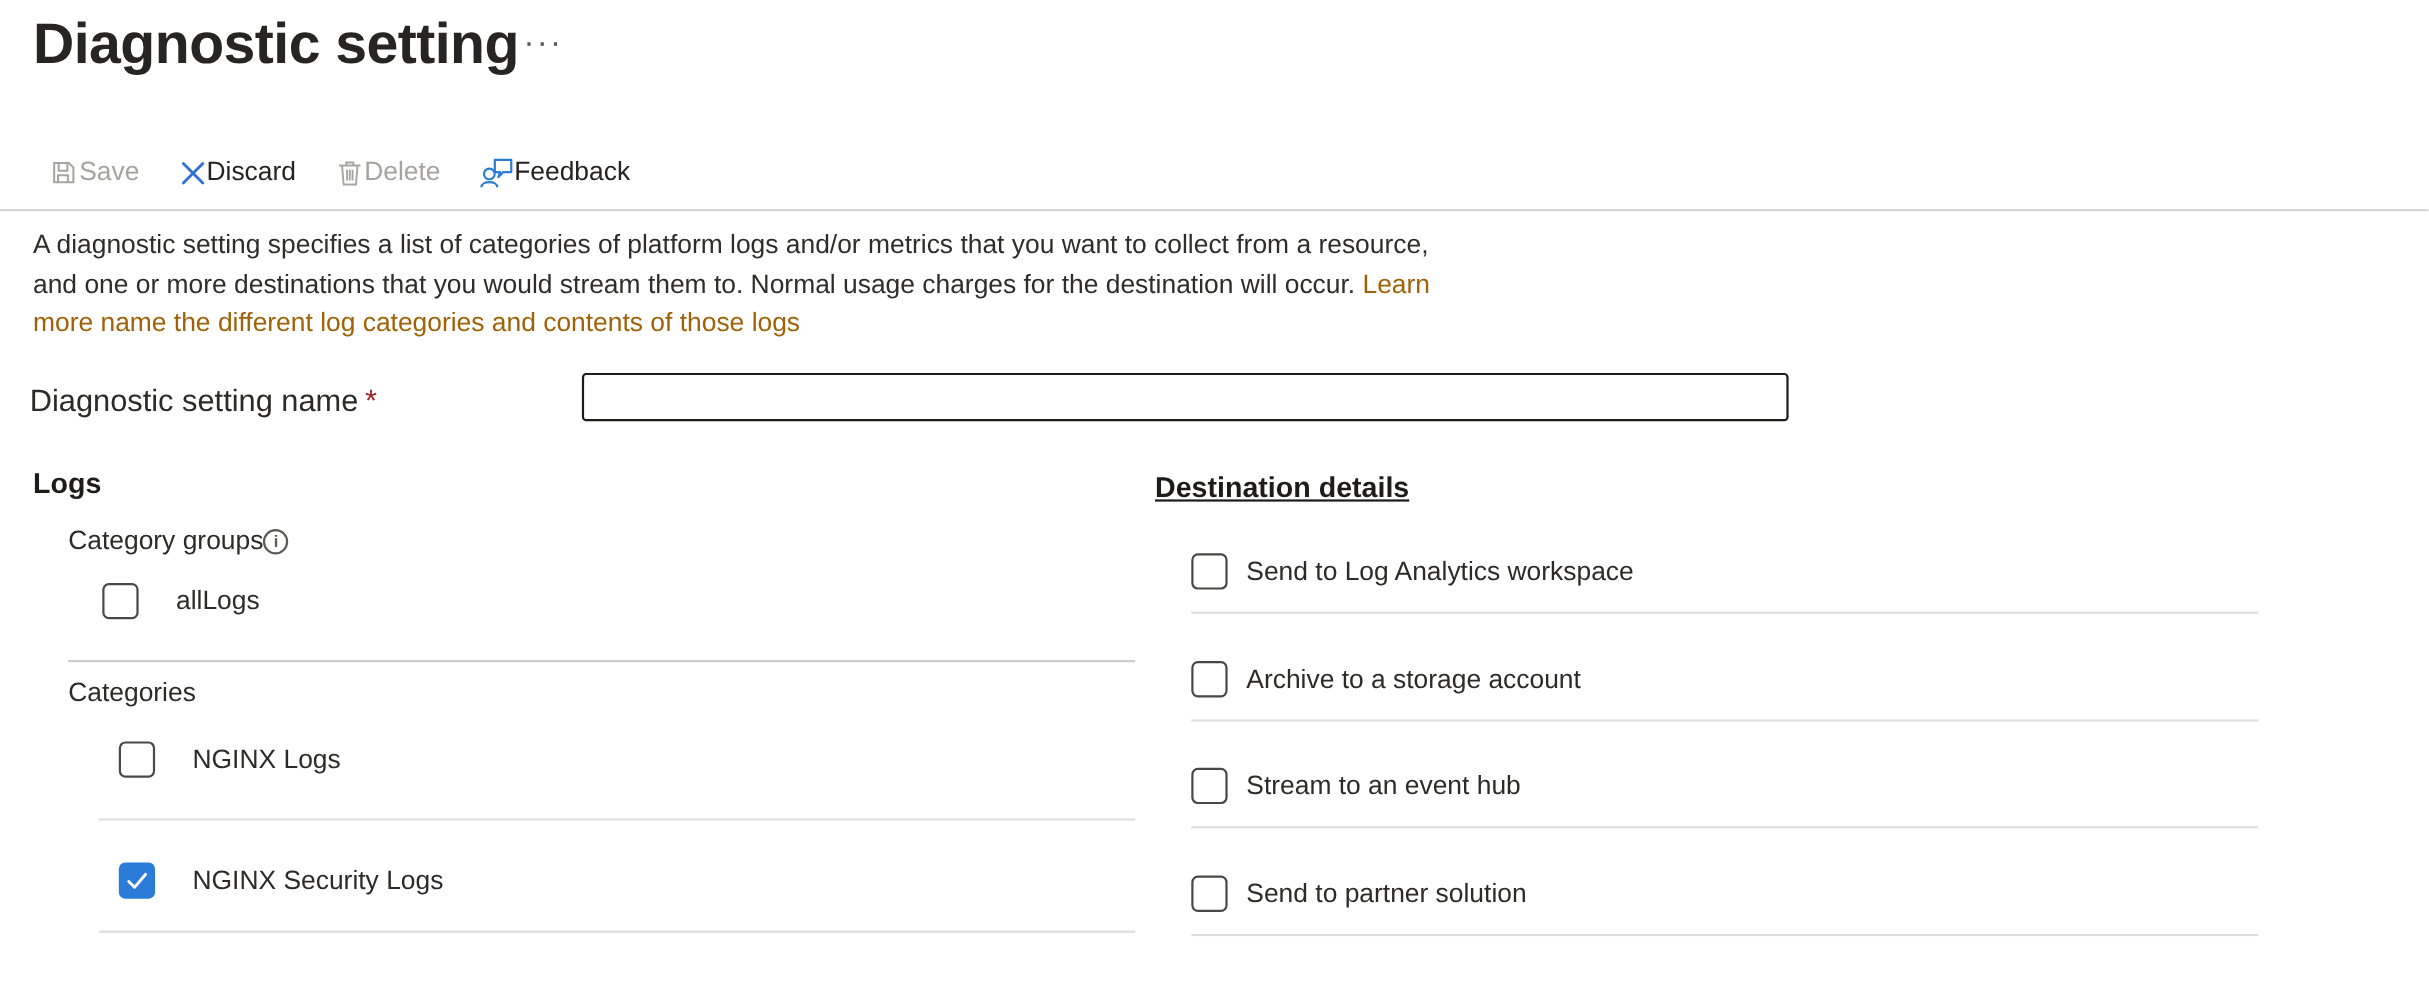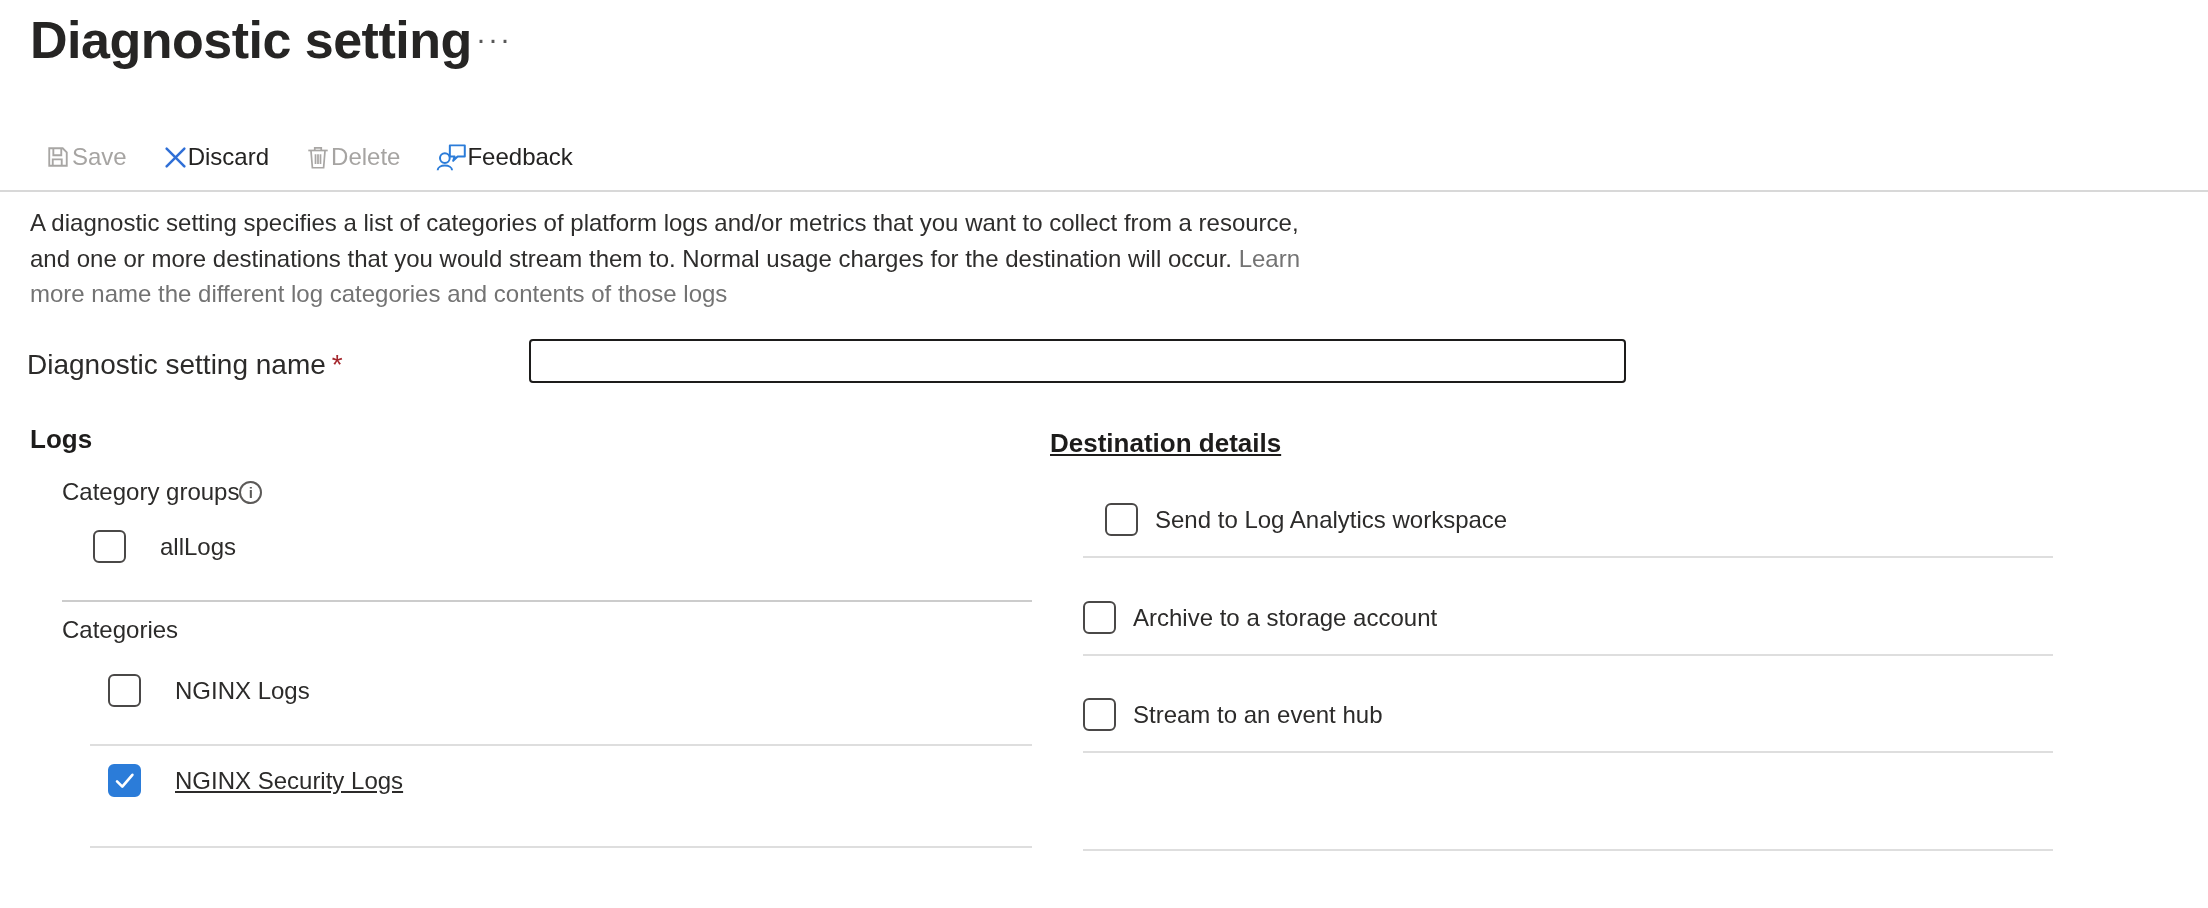--- a/index.html
+++ b/index.html
@@ -18,21 +18,21 @@
   }
   
   .toolbar{position:absolute;left:44px;top:134px;height:46px;display:flex;align-items:center;gap:36px;}
   .tb-btn{display:flex;align-items:center;gap:0;border:none;background:none;padding:0;cursor:pointer;
     font-family:inherit;font-size:24px;color:#242322;}
   .tb-btn.disabled{color:#a6a4a2;cursor:default;}
   .tb-btn svg{display:block;}
   .toolbar-divider{position:absolute;left:0;top:190px;width:2208px;height:2px;background:#d8d8d8;}
   
   .description{position:absolute;left:30px;top:205px;font-size:24px;line-height:35.5px;color:#2e2d2c;}
-  .link{color:#737373;cursor:pointer;text-decoration:none;}
+  .link{color:#a16207;cursor:pointer;text-decoration:none;}
   
   .name-label{position:absolute;left:27px;top:349px;font-size:28px;color:#2c2b2a;}
   .required{color:#a4262c;margin-left:6px;}
   .name-input{
     position:absolute;left:529px;top:339px;width:1097px;height:44px;box-sizing:border-box;
     border:2px solid #1d1c1b;border-radius:4px;background:#fff;font-size:24px;
     font-family:inherit;padding:0 12px;outline:none;
   }
   
   .col{position:absolute;top:424px;}
@@ -157,37 +157,37 @@
     <div class="check-row" style="left:78px;top:250px;">
       <span class="checkbox">
         
       </span>
       <span class="gap-lg"></span>
       <span class="check-label">NGINX Logs</span>
     </div>
 
     <div class="divider" style="left:60px;top:320px;width:942px;"></div>
 
-    <div class="check-row" style="left:78px;top:340px;text-decoration:underline;">
+    <div class="check-row" style="left:78px;top:360px;">
       <span class="checkbox checked">
         <svg width="33" height="33" viewBox="0 0 33 33" fill="none" stroke="#fff" stroke-width="3" stroke-linecap="round" stroke-linejoin="round">
             <polyline points="8,17.5 14,23.5 25.5,10"></polyline>
           </svg>
       </span>
       <span class="gap-lg"></span>
       <span class="check-label">NGINX Security Logs</span>
     </div>
 
     <div class="divider" style="left:60px;top:422px;width:942px;"></div>
   </div>
 
   <div class="col col-dest">
     <div class="col-heading" style="top:4px;text-decoration:underline;">Destination details</div>
 
-    <div class="check-row" style="left:33px;top:79px;margin-left:22px;">
+    <div class="check-row" style="left:33px;top:79px;">
       <span class="checkbox">
         
       </span>
       <span class="gap-lg" style="width:17px;"></span>
       <span class="check-label">Send to Log Analytics workspace</span>
     </div>
     <div class="divider" style="left:33px;top:132px;width:970px;"></div>
 
     <div class="check-row" style="left:33px;top:177px;text-align:right;">
       <span class="checkbox">
@@ -200,16 +200,23 @@
 
     <div class="check-row" style="left:33px;top:274px;">
       <span class="checkbox">
         
       </span>
       <span class="gap-lg" style="width:17px;"></span>
       <span class="check-label">Stream to an event hub</span>
     </div>
     <div class="divider" style="left:33px;top:327px;width:970px;"></div>
 
+    <div class="check-row" style="left:33px;top:372px;">
+      <span class="checkbox">
+        
+      </span>
+      <span class="gap-lg" style="width:17px;"></span>
+      <span class="check-label">Send to partner solution</span>
+    </div>
     <div class="divider" style="left:33px;top:425px;width:970px;"></div>
   </div>
 
 </div>
 
 </body></html>

